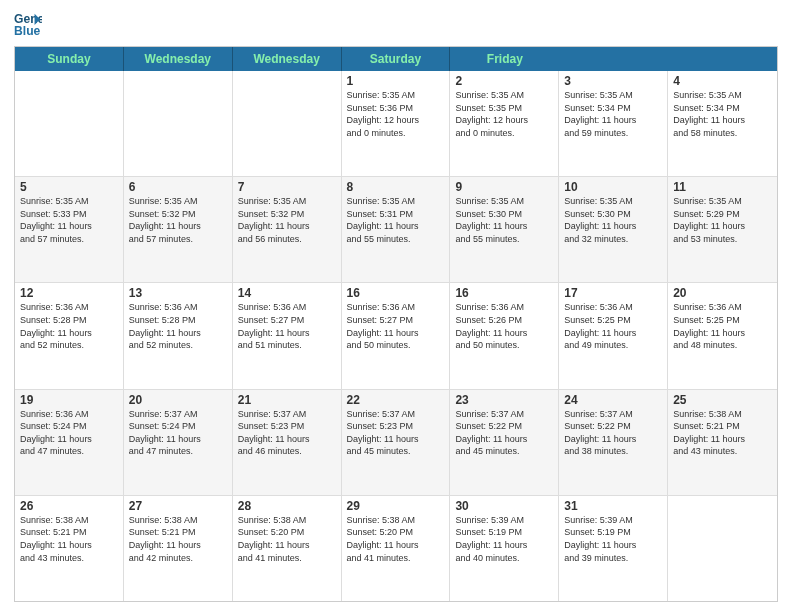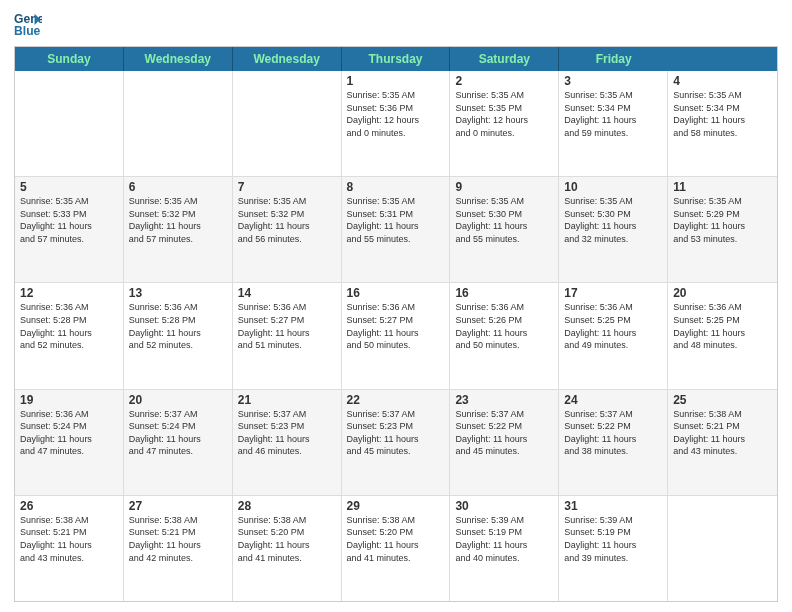--- a/index.html
+++ b/index.html
@@ -116,21 +116,20 @@
       <div class="month-title"></div>
       <div class="location"></div>
     </div>
   </div>
 
   <div class="calendar">
     <div class="cal-header" id="cal-header">
         <div class="cal-header-cell">Sunday</div>
         <div class="cal-header-cell">Wednesday</div>
         <div class="cal-header-cell">Wednesday</div>
-        <div class="cal-header-cell">Thursday</div>
         <div class="cal-header-cell">Saturday</div>
         <div class="cal-header-cell">Friday</div>
       </div>
     <div class="cal-body" id="cal-body">
         <div class="cal-row">
           <div class="cal-cell"></div>
           <div class="cal-cell"></div>
           <div class="cal-cell"></div>
           <div class="cal-cell">
             <span class="day-num">1</span>

